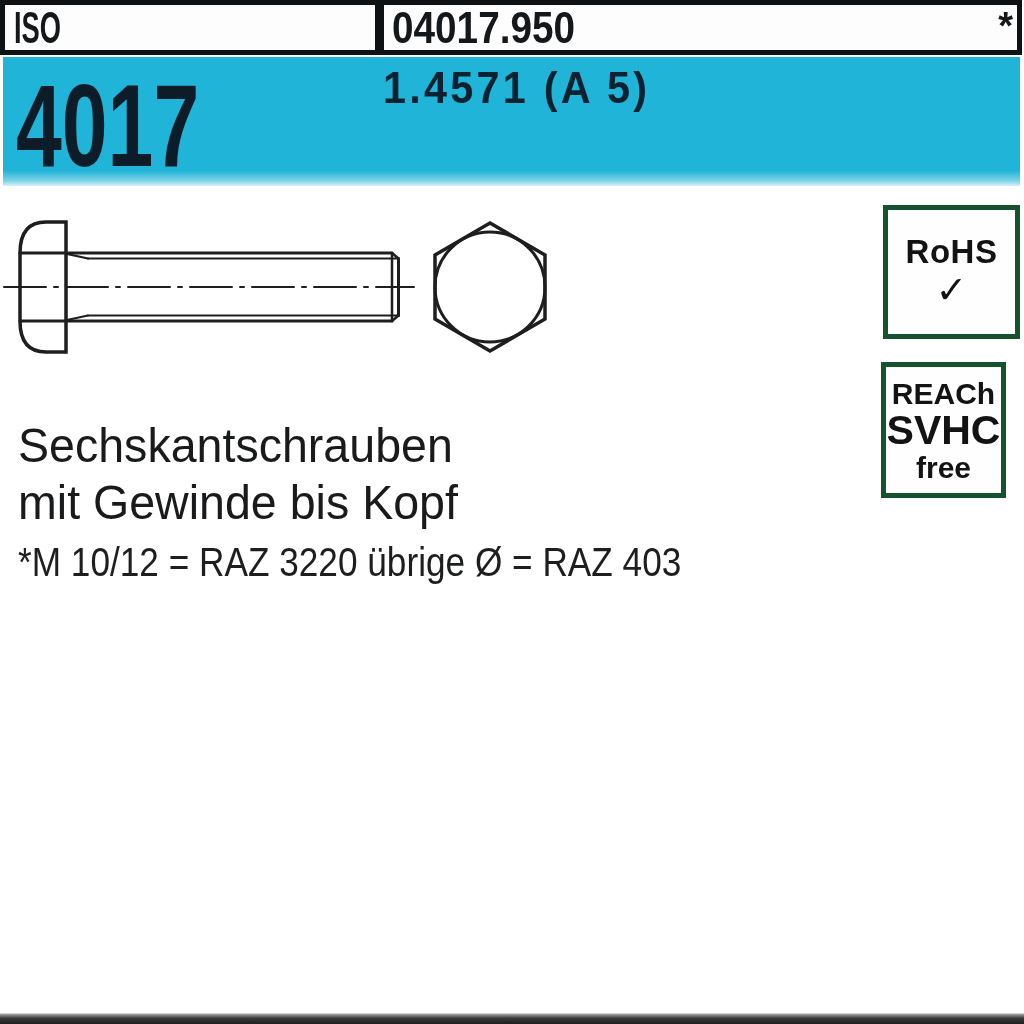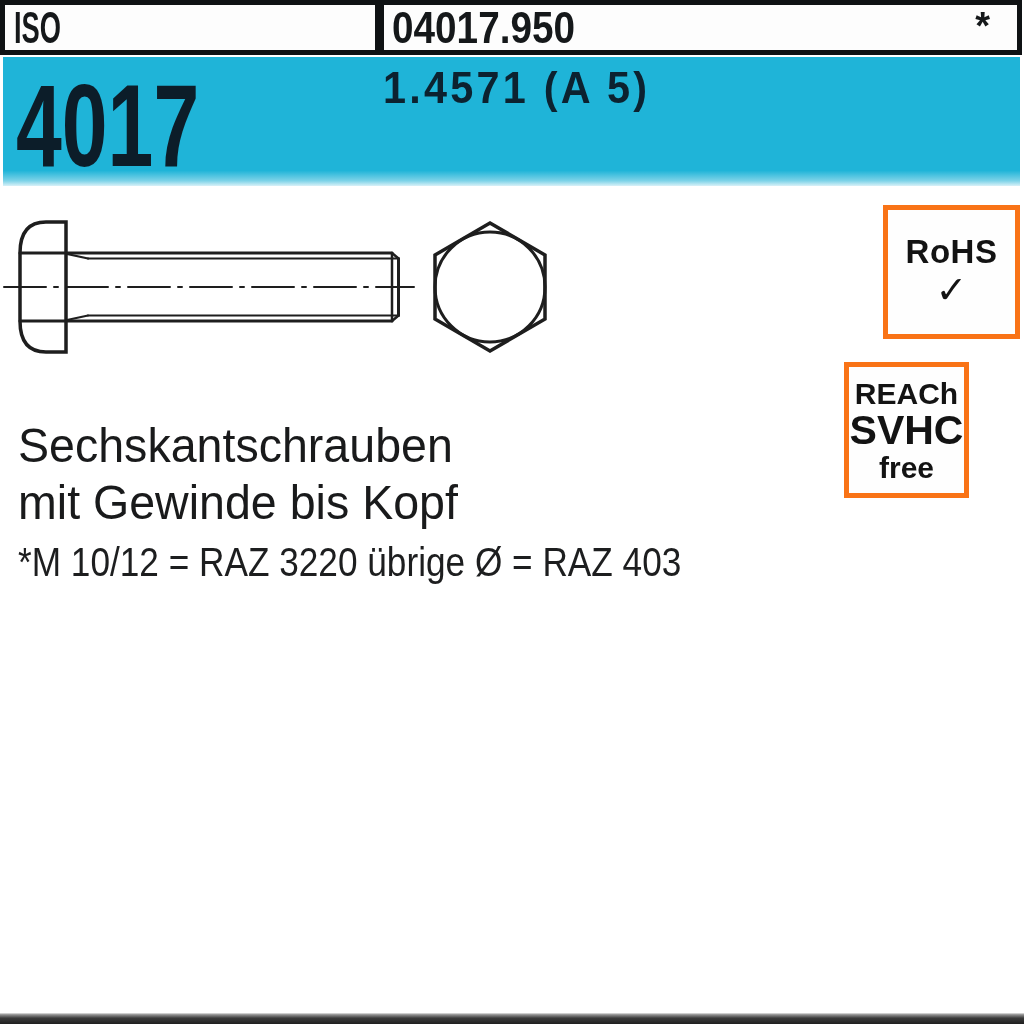--- a/index.html
+++ b/index.html
@@ -5,43 +5,43 @@
   html,body{margin:0;padding:0;background:#ffffff;}
   #page{
     position:relative;width:1024px;height:1024px;background:#ffffff;
     font-family:"Liberation Sans",sans-serif;overflow:hidden;
   }
   
   .header-row{position:absolute;left:0;top:0;width:1022px;height:40px;display:flex;}
   .hcell{box-sizing:border-box;border:5px solid #0f1214;background:#fdfdfd;height:55px;
          display:flex;align-items:center;}
   .hcell-left{width:380px;padding-left:9px;}
-  .hcell-right{flex:1;margin-left:-1px;padding-left:8px;justify-content:space-between;padding-right:27px;}
+  .hcell-right{flex:1;margin-left:-1px;padding-left:8px;justify-content:space-between;padding-right:4px;}
   .hdr-text{font-size:44px;font-weight:700;color:#15181a;line-height:43px;white-space:nowrap;
             display:inline-block;transform-origin:left center;}
   .iso-squeeze{transform:scaleX(0.62);}
   .art-squeeze{transform:scaleX(0.88);}
   .asterisk{font-size:38px;font-weight:700;color:#15181a;line-height:30px;align-self:flex-start;margin-top:6px;}
   
   .banner{position:absolute;left:3px;top:57px;width:1017px;height:129px;
           background:linear-gradient(180deg,#1fb4d8 0%,#1fb4d8 88%,#7ed3e8 96%,#d9f1f8 100%);}
   .std-number{position:absolute;left:13px;top:11px;font-size:116px;font-weight:700;color:#0c1d29;
               line-height:1;white-space:nowrap;display:inline-block;transform:scaleX(0.71);transform-origin:left top;}
   .material{position:absolute;left:380px;top:8px;font-size:45px;font-weight:700;color:#0c2230;
             letter-spacing:3.5px;line-height:1;white-space:nowrap;display:inline-block;
             transform:scaleX(0.92);transform-origin:left top;}
   
   .drawing{position:absolute;left:0;top:195px;}
   
-  .badge{position:absolute;box-sizing:border-box;border:5px solid #f97316;background:#fefefe;
+  .badge{position:absolute;box-sizing:border-box;border:5px solid #14532d;background:#fefefe;
          display:flex;flex-direction:column;align-items:center;justify-content:center;text-align:center;}
   .rohs-badge{left:883px;top:205px;width:137px;height:134px;}
   .rohs-label{font-size:33px;font-weight:700;color:#131313;letter-spacing:0.5px;line-height:36px;}
   .rohs-check{font-family:"DejaVu Sans",sans-serif;font-size:38px;font-weight:700;color:#131313;line-height:40px;}
-  .reach-badge{left:844px;top:362px;width:125px;height:136px;}
+  .reach-badge{left:881px;top:362px;width:125px;height:136px;}
   .reach-line{font-size:30px;font-weight:700;color:#131313;line-height:37px;}
   .reach-line-mid{font-size:41px;}
   
   .product-title{position:absolute;left:18px;top:417px;color:#191a1b;font-weight:400;font-size:48px;line-height:57px;}
   .title-line{display:block;transform:scaleX(0.97);transform-origin:left center;white-space:nowrap;}
   .product-footnote{position:absolute;left:18px;top:541px;color:#1d1e1f;font-weight:400;font-size:40px;
                     line-height:42px;white-space:nowrap;display:inline-block;
                     transform:scaleX(0.88);transform-origin:left top;}
   
   .bottom-edge{position:absolute;left:0;bottom:0;width:100%;height:13px;

